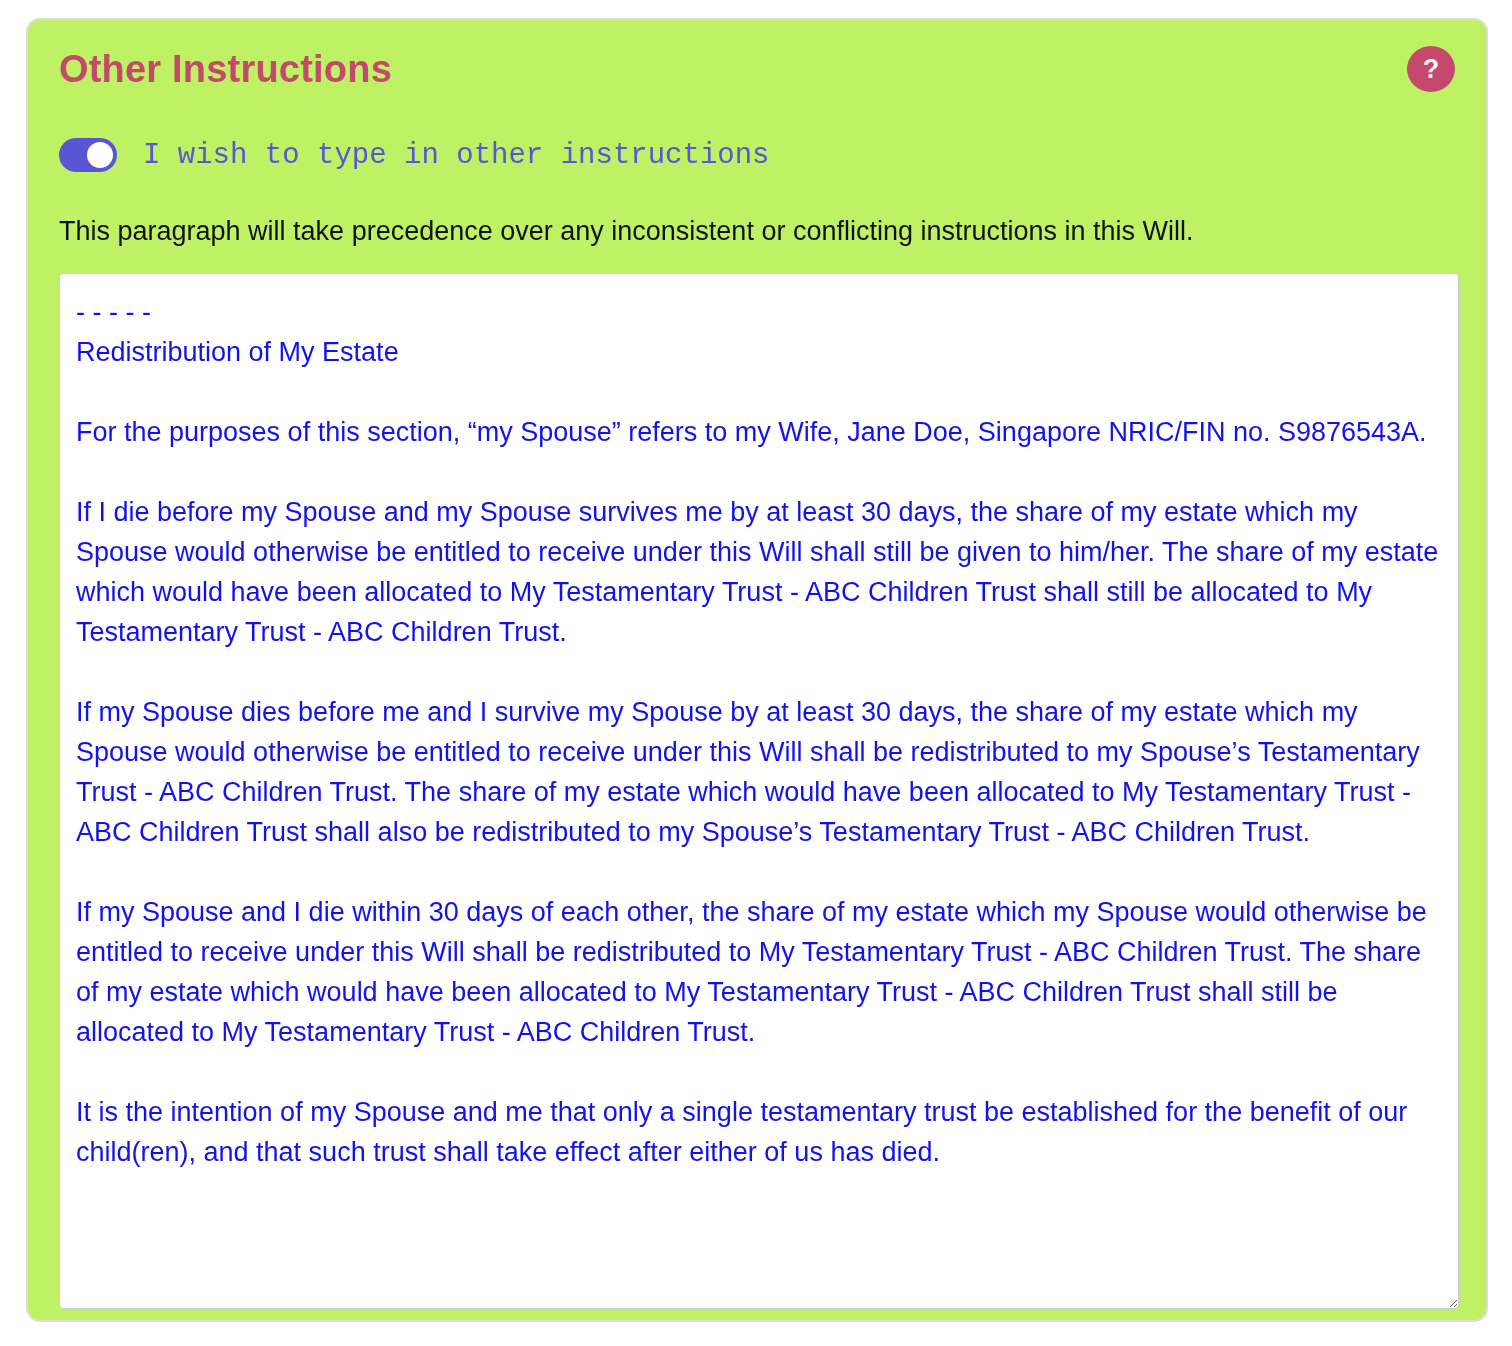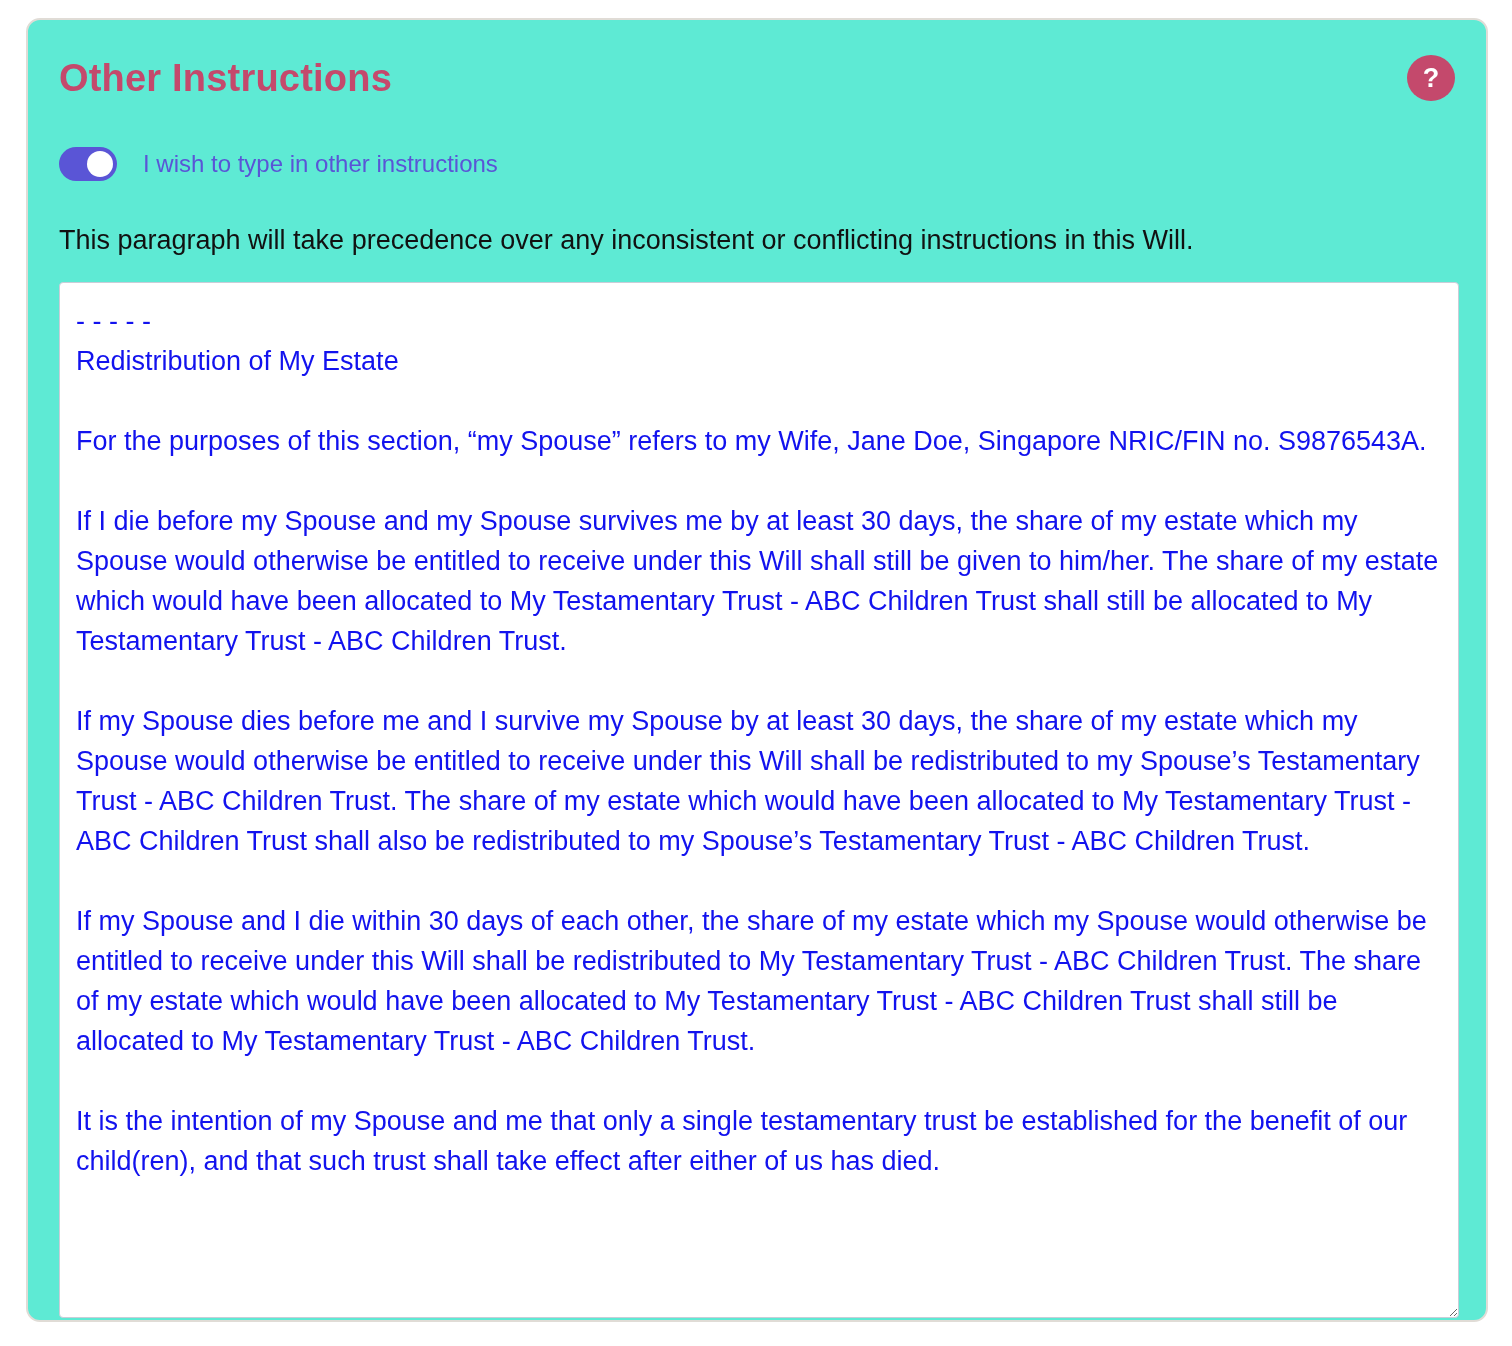--- a/index.html
+++ b/index.html
@@ -15,24 +15,24 @@
     background: #ffffff;
     overflow: hidden;
   }
   .card {
     position: absolute;
     left: 26px;
     top: 18px;
     width: 1462px;
     height: 1304px;
     box-sizing: border-box;
-    background: #5eead4;
+    background: #bef264;
     border: 2px solid #e0dcd6;
     border-radius: 14px;
-    padding: 35px 31px 0 31px;
+    padding: 26px 31px 0 31px;
   }
   .title-row {
     display: flex;
     align-items: flex-start;
     justify-content: space-between;
   }
   .page-title {
     margin: 0;
     font-size: 38px;
     line-height: 46px;
@@ -74,23 +74,24 @@
   .switch .knob {
     position: absolute;
     top: 4px;
     right: 4px;
     width: 26px;
     height: 26px;
     border-radius: 50%;
     background: #ffffff;
   }
   .toggle-label {
-    font-size: 24px;
+    font-size: 29px;
     color: #5a55d6;
     cursor: pointer;
+    font-family: Liberation Mono, monospace;
   }
   .precedence-note {
     margin-top: 44px;
     font-size: 27px;
     line-height: 30px;
     color: #111111;
   }
   .instructions-textarea {
     display: block;
     margin-top: 18px;

